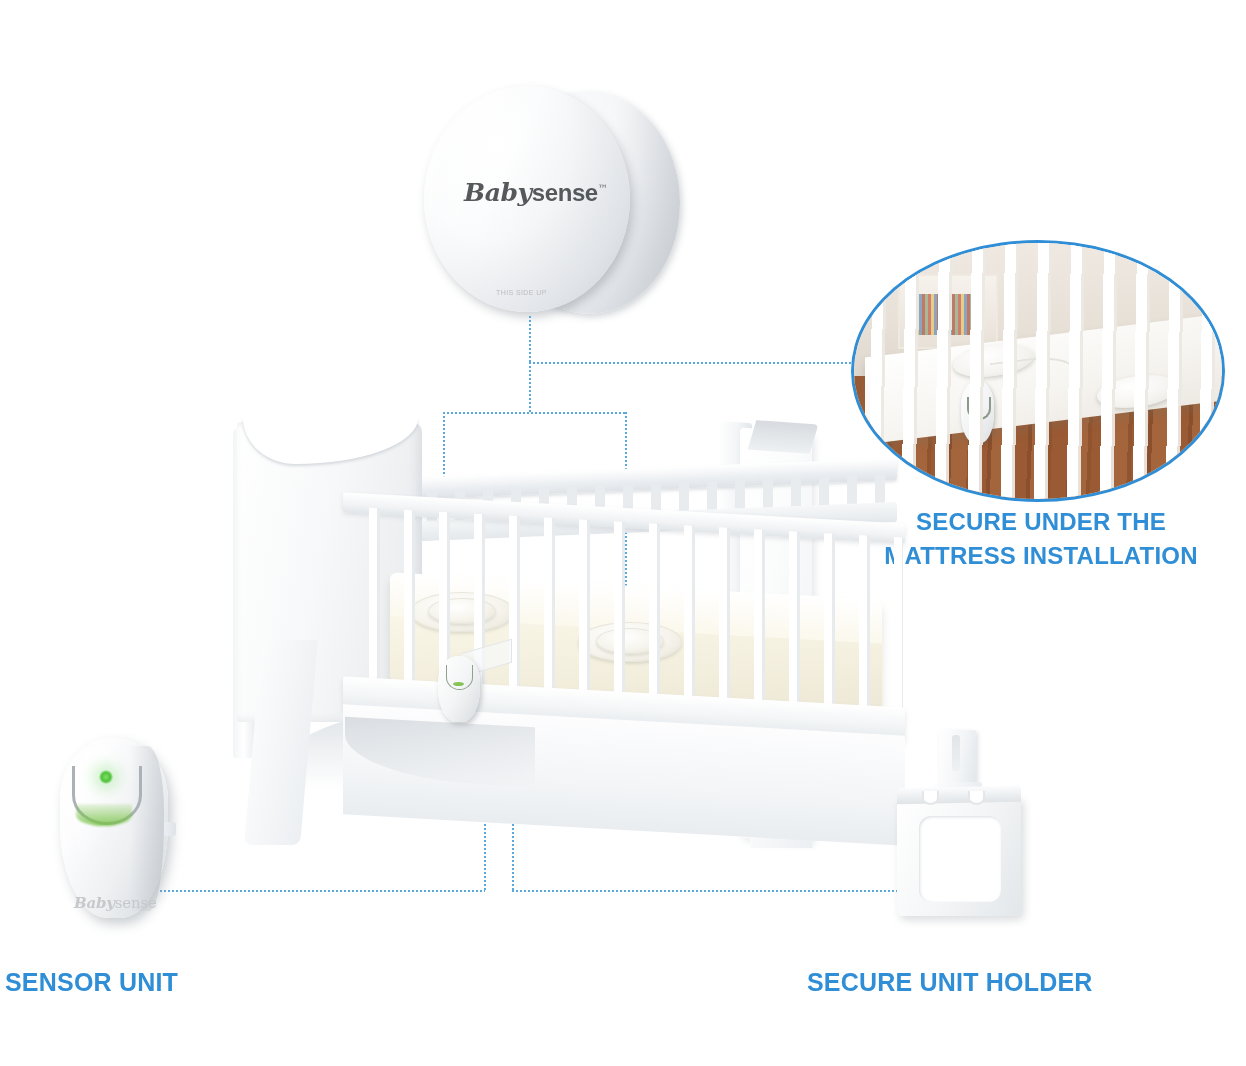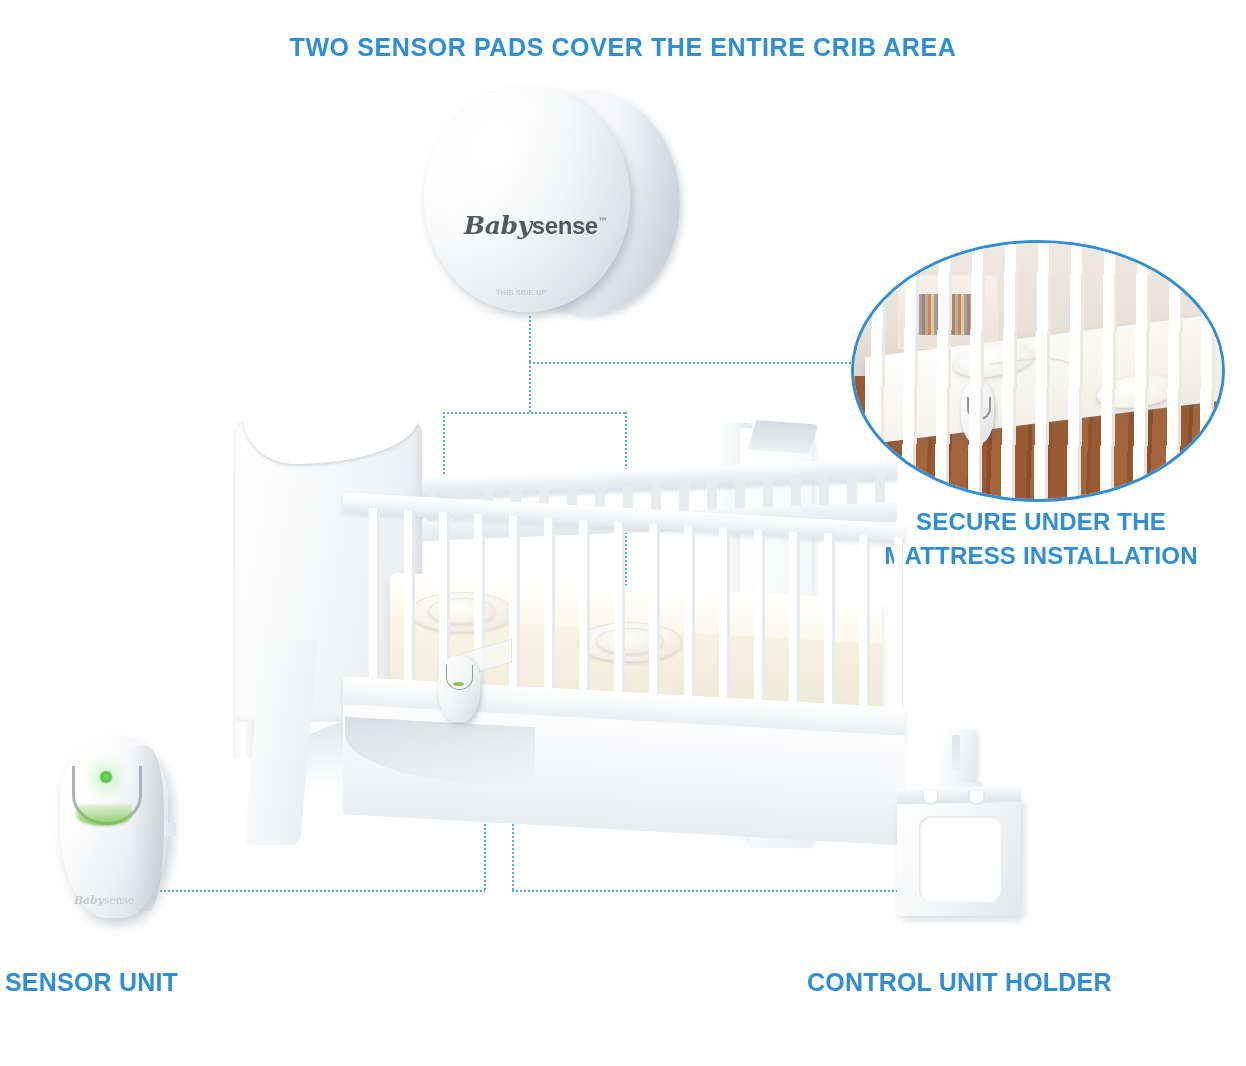--- a/index.html
+++ b/index.html
@@ -92,21 +92,20 @@
     left: 0px; top: 0px; width: 206px; height: 226px;
     background: linear-gradient(115deg, rgba(255,255,255,.9) 0%, rgba(255,255,255,0) 38%, rgba(160,168,176,.22) 100%);
   }
   #pad-brand {
     position: absolute;
     left: 40px; top: 92px;
     font-family: "DejaVu Serif", serif;
     font-size: 25px;
     color: #56595c;
     letter-spacing: -.4px;
-    margin-top: 33px;
   }
   #pad-brand .b-italic { font-style: italic; font-weight: 700; }
   #pad-brand .b-bold { font-weight: 700; font-family: "Liberation Sans", sans-serif; font-size: 24px; }
   #pad-brand .b-tm { font-size: 10px; vertical-align: super; }
   #pad-fineprint {
     position: absolute;
     left: 72px; top: 203px;
     font-size: 7px;
     color: #b9bcc0;
     letter-spacing: .4px;
@@ -403,21 +402,21 @@
   }
   #cu-led {
     position: absolute; left: 47px; top: 32px; width: 14px; height: 14px;
     border-radius: 50%;
     background: radial-gradient(circle, #7fe06a 0%, #4fc23a 45%, rgba(120,220,110,.25) 75%, rgba(120,220,110,0) 100%);
     box-shadow: 0 0 14px 6px rgba(120,220,110,.35);
   }
   #cu-brand {
     position: absolute; left: 22px; top: 156px;
     font-family: "DejaVu Serif", serif;
-    font-size: 11px;
+    font-size: 15px;
     color: #c6c9cc;
     letter-spacing: -.2px;
     text-align: center;
   }
   #cu-brand .b-italic { font-style: italic; font-weight: 700; }
   #cu-tab {
     position: absolute; left: 112px; top: 84px; width: 12px; height: 14px;
     background: linear-gradient(90deg, #eceff2, #dfe3e7);
     border-radius: 0 3px 3px 0;
   }
@@ -467,21 +466,20 @@
     background: #ffffff;
     border-radius: 12px;
     box-shadow: inset 1px 1px 3px rgba(170,178,186,.45);
   }
 </style>
 </head>
 <body>
 
 <div id="stage">
 
-  <div class="label" id="title-label">TWO SENSOR PADS COVER THE ENTIRE CRIB AREA</div>
 
   <div id="sensor-pads">
     <div class="pad" id="pad-back"></div>
     <div class="pad" id="pad-back-rim"></div>
     <div class="pad" id="pad-front"></div>
     <div class="pad" id="pad-front-shade"></div>
     <div id="pad-brand"><span class="b-italic">Baby</span><span class="b-bold">sense</span><span class="b-tm">™</span></div>
     <div id="pad-fineprint">THIS SIDE UP</div>
   </div>
 
@@ -570,15 +568,15 @@
     <div id="holder-stem"></div>
     <div id="holder-stem-slot"></div>
     <div id="holder-neck"></div>
     <div id="holder-frame"></div>
     <div id="holder-topbar"></div>
     <div class="holder-clip" id="holder-clip-1"></div>
     <div class="holder-clip" id="holder-clip-2"></div>
     <div id="holder-window"></div>
   </div>
 
-  <div class="label" id="holder-label">CONTROL UNIT HOLDER</div>
+  <div class="label" id="holder-label">SECURE UNIT HOLDER</div>
 
 </div>
 
 </body></html>

